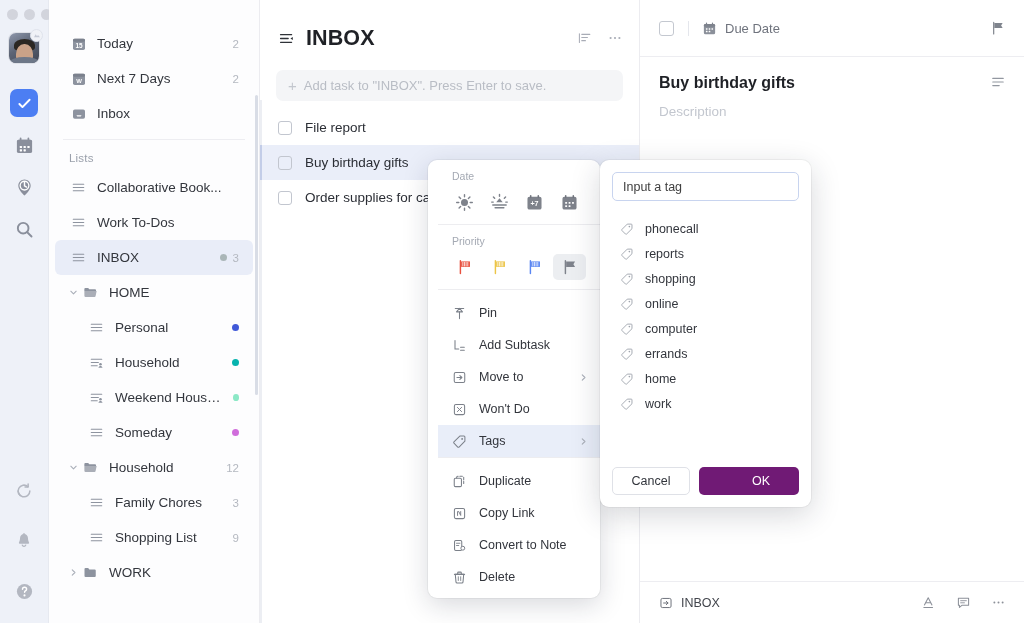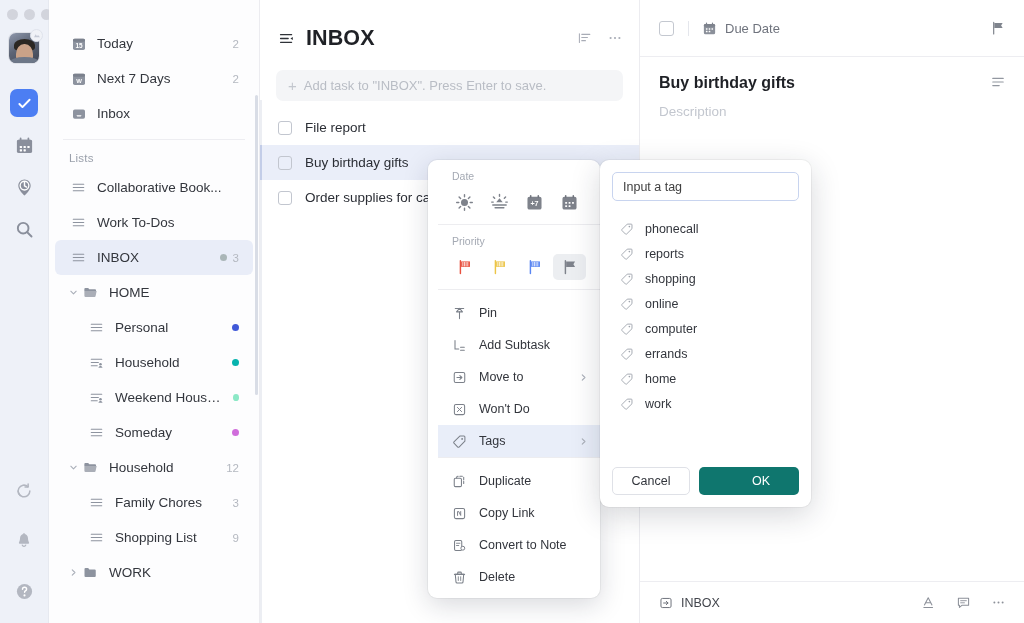--- a/index.html
+++ b/index.html
@@ -224,21 +224,21 @@
     height: 25px; display: flex; align-items: flex-end; padding-left: 8px;
     font-size: 12.5px; color: #33363d; cursor: pointer; border-radius: 4px;
   }
   .tag-row .ti { width: 17px; flex: 0 0 17px; display:flex; color: #9ea3ac; margin-right: 8px; }
   .tag-foot { display: flex; gap: 9px; }
   .tbtn {
     flex: 1 1 0; height: 28px; border-radius: 5px; display: flex;
     align-items: center; justify-content: center; font-size: 12.5px; cursor: pointer;
   }
   .tbtn.cancel { border: 1px solid #dfe1e7; color: #32353c; background: #fff; }
-  .tbtn.ok { background: #0f766e; color: #fff; padding-left: 24px; }
+  .tbtn.ok { background: #701a75; color: #fff; padding-left: 24px; }
 
   svg { display: block; }
 </style>
 </head>
 <body>
 
 <div id="app">
 
   <div class="rail">
     <div class="traffic">

